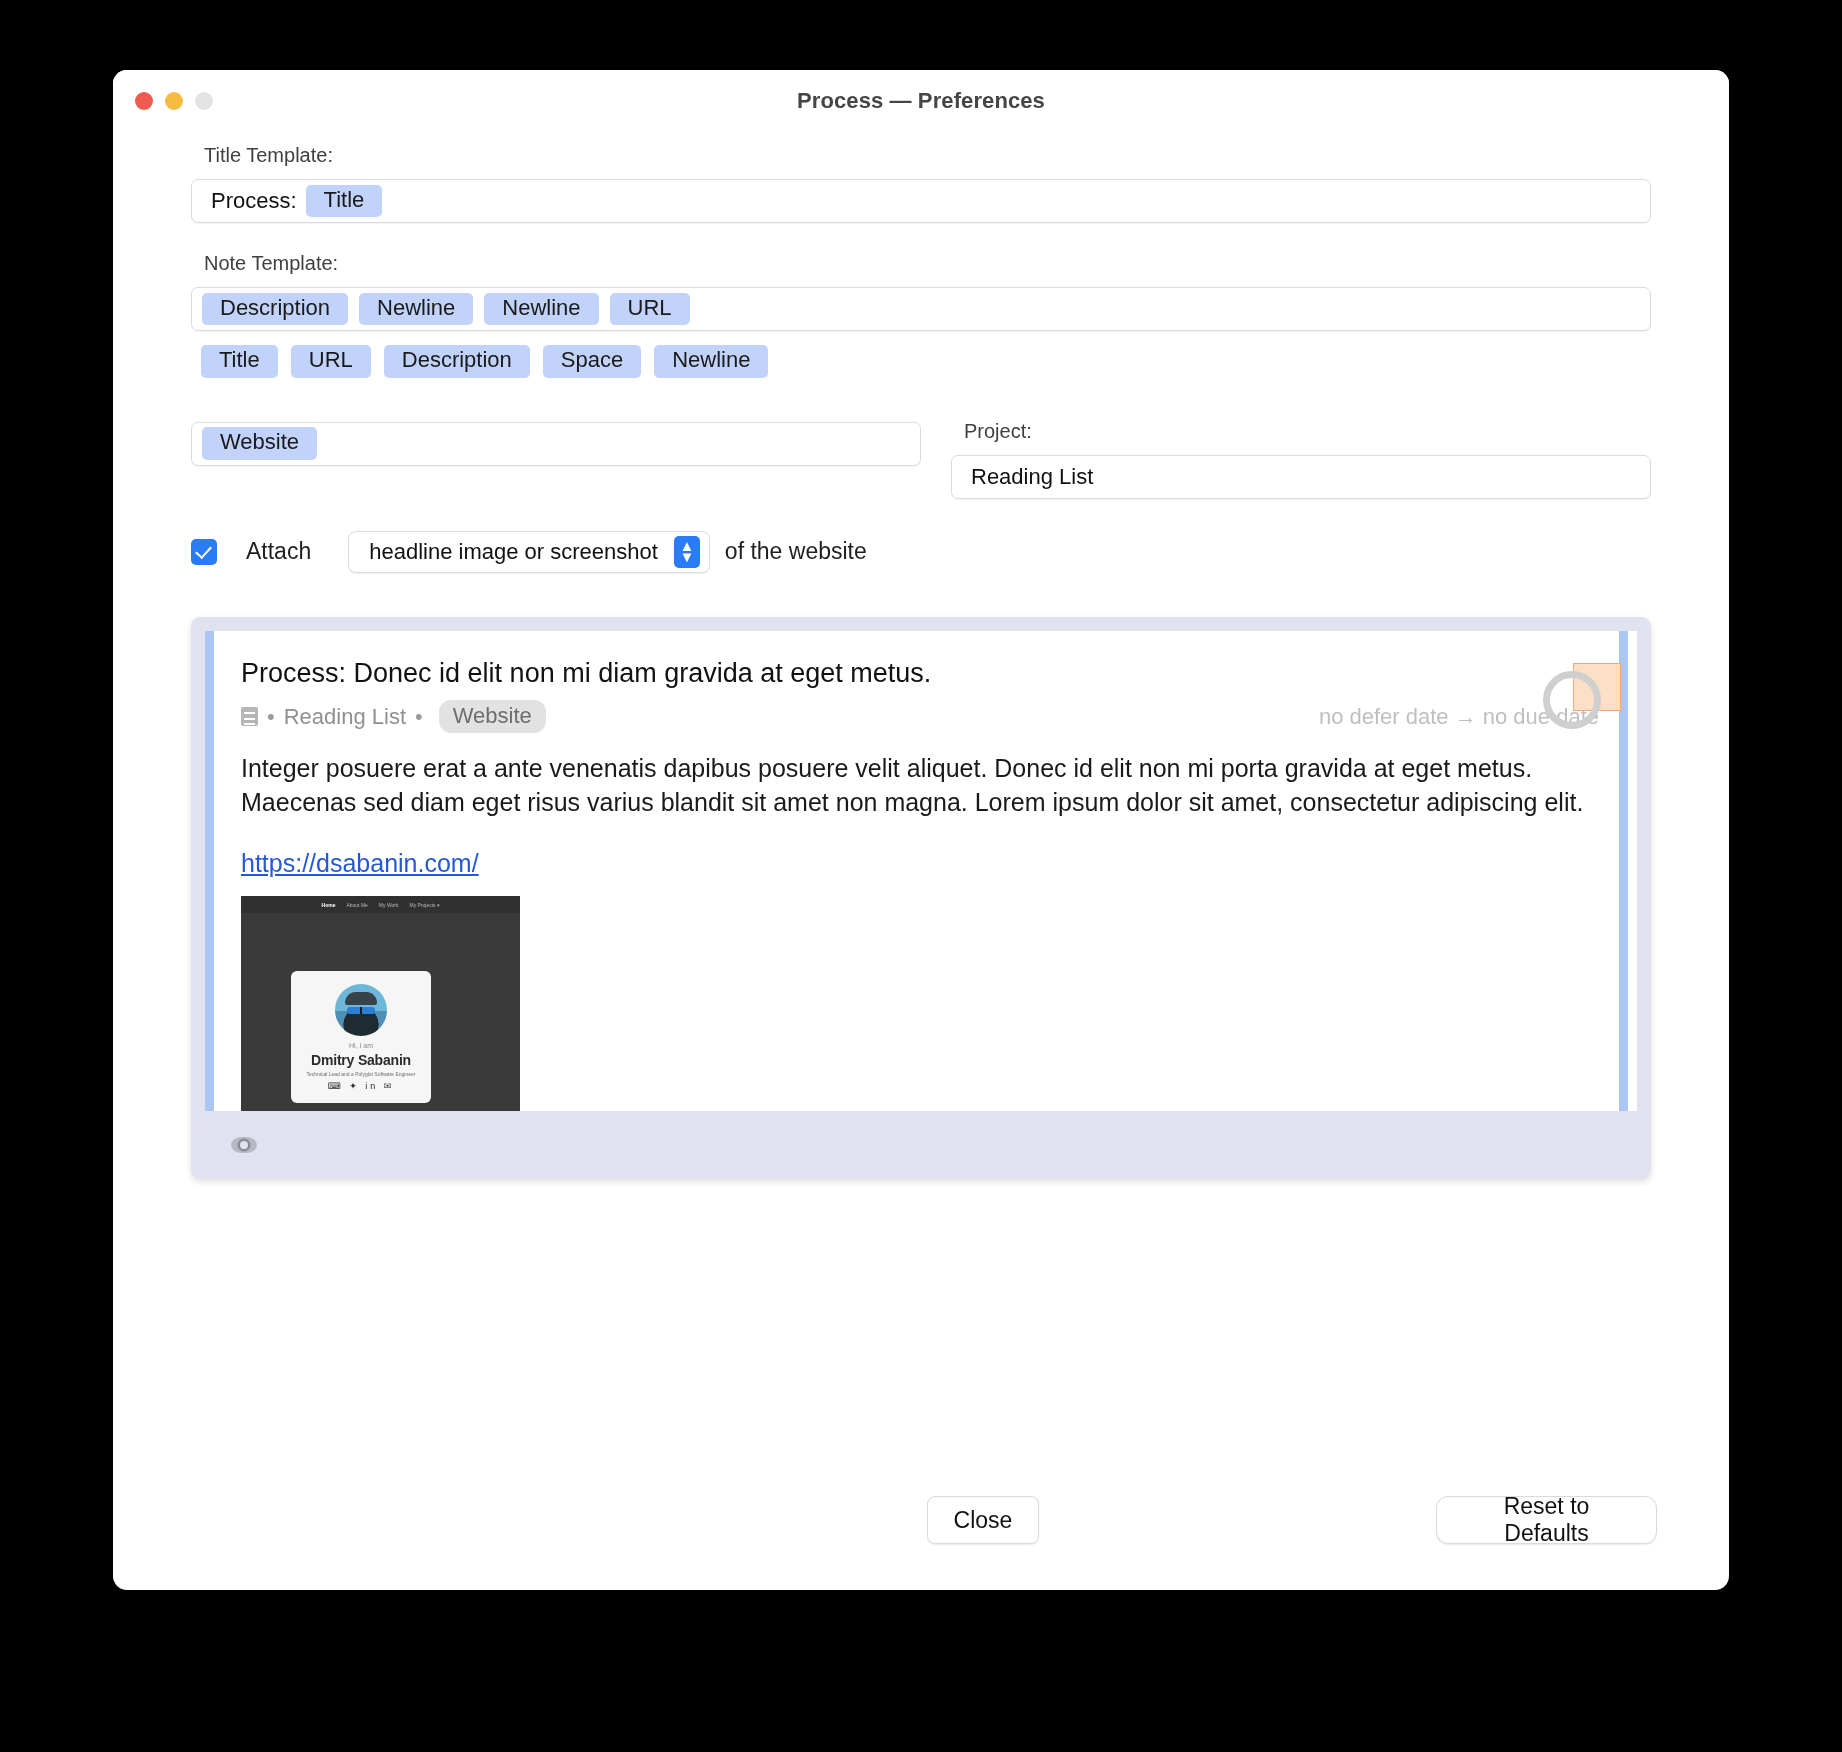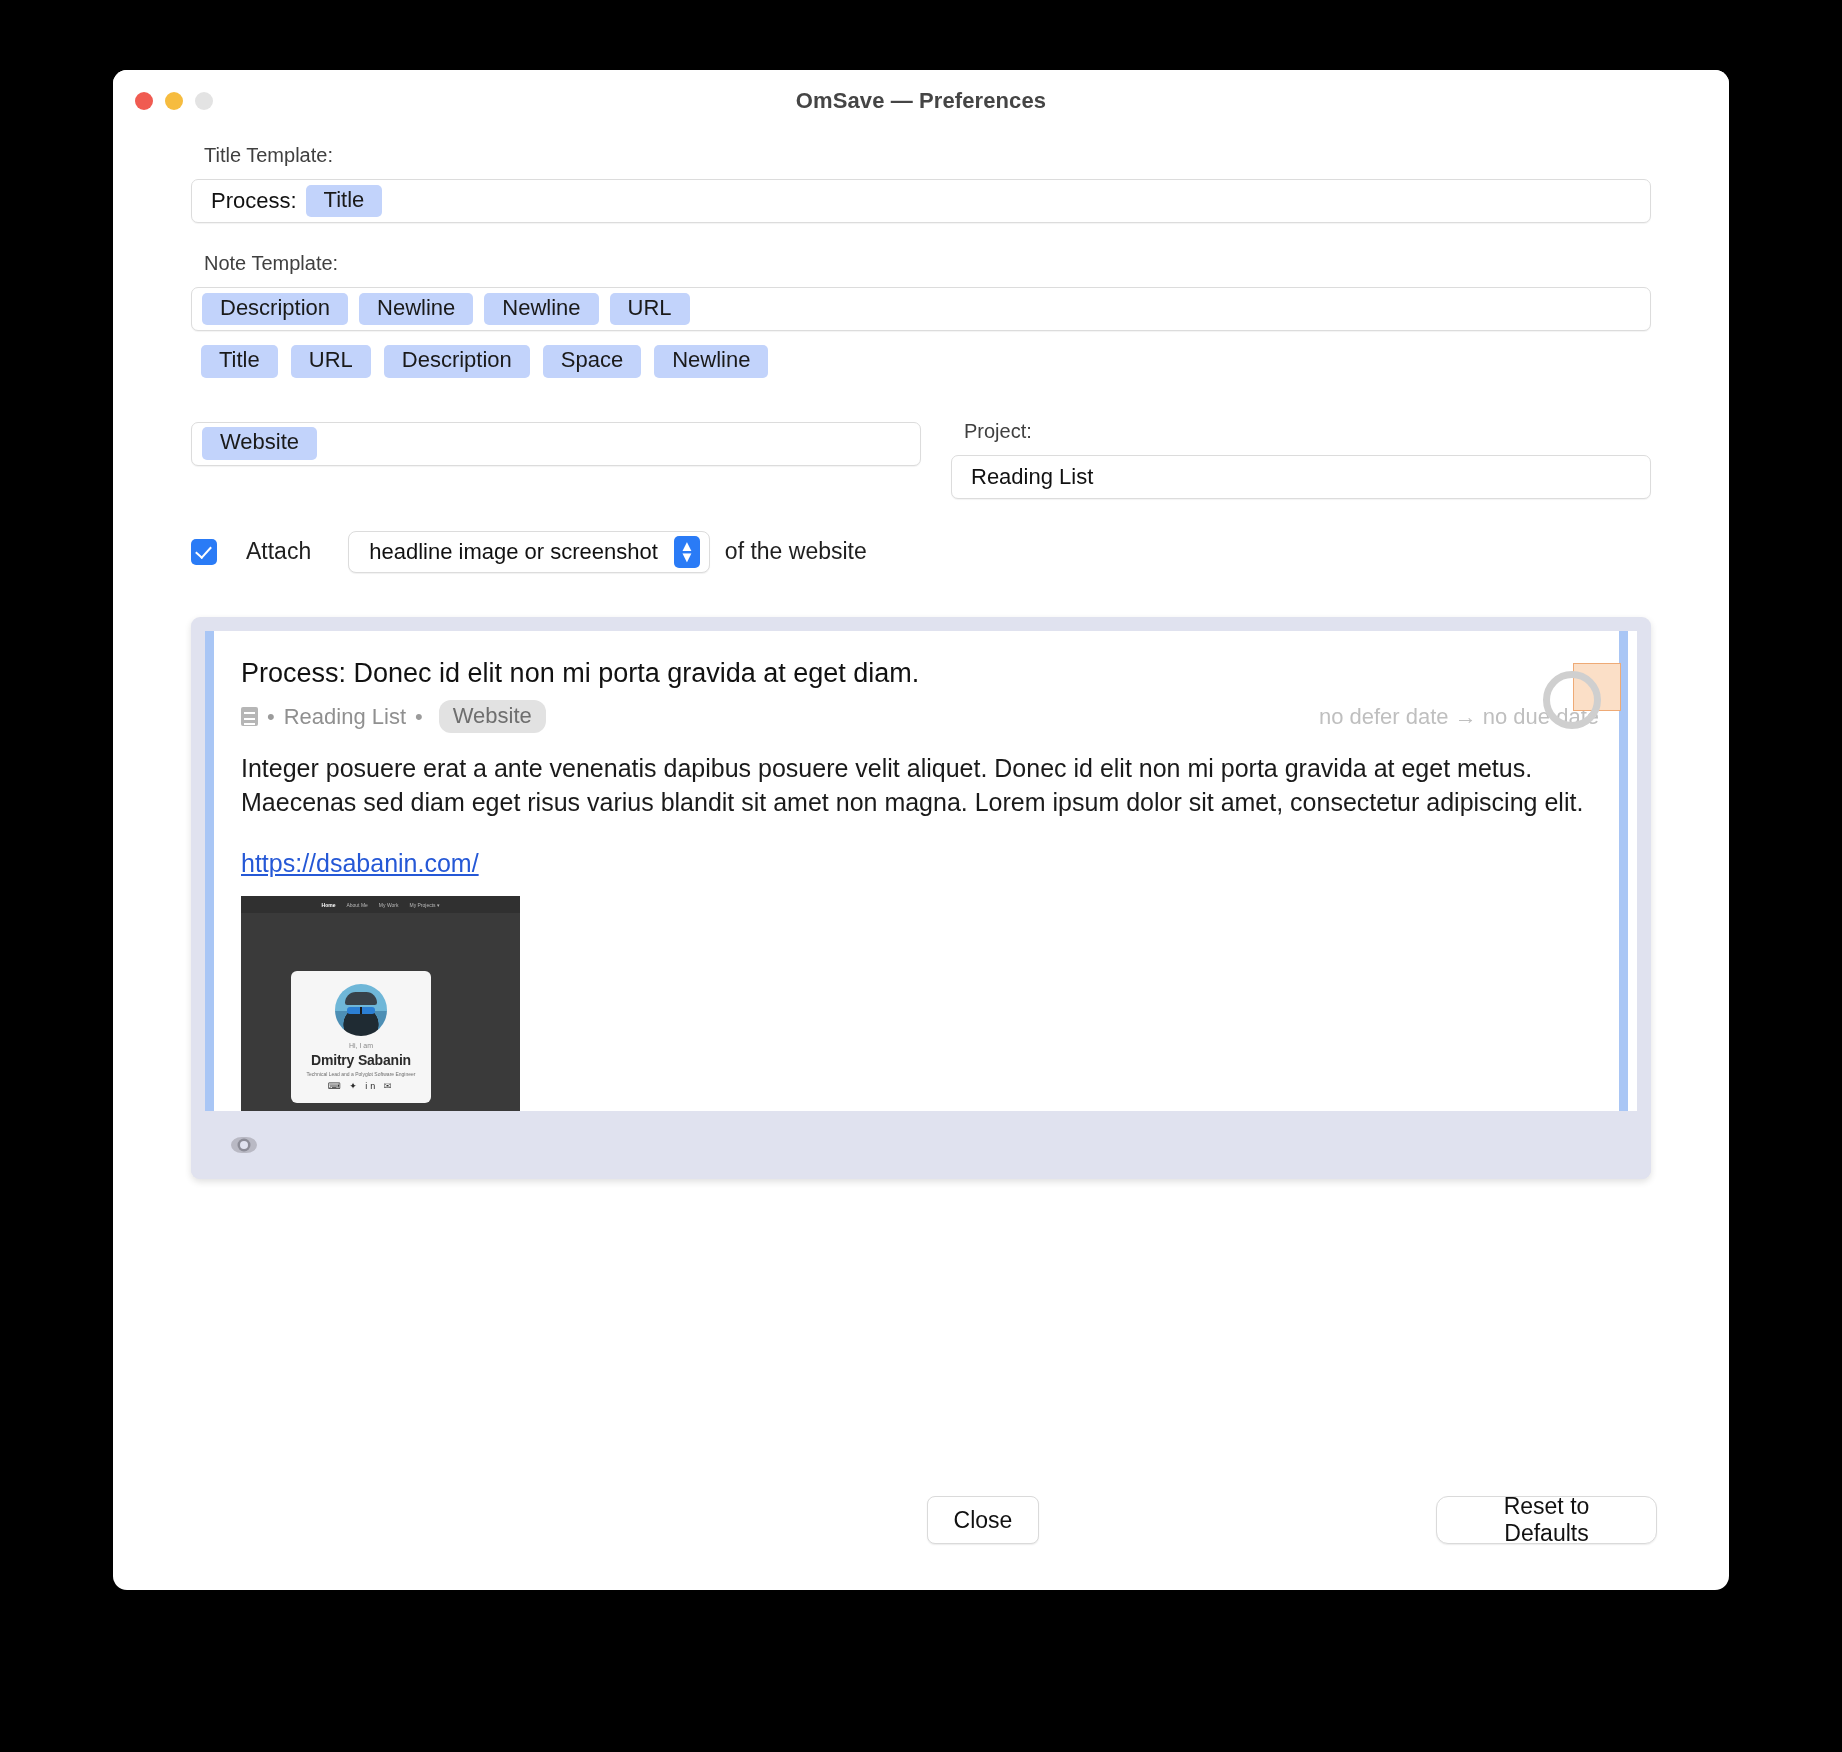--- a/index.html
+++ b/index.html
@@ -441,21 +441,21 @@
 <body>
 
 <div class="window">
 
   <div class="titlebar">
     <div class="traffic">
       <div class="dot red"></div>
       <div class="dot yellow"></div>
       <div class="dot grey"></div>
     </div>
-    <div class="win-title">OmSave — Preferences</div>
+    <div class="win-title">Process — Preferences</div>
   </div>
 
   <div class="content">
 
     <div class="field-label">Title Template:</div>
     <div class="token-well">
       <span class="plain">Process:</span>
       <span class="token">Title</span>
     </div>
 
@@ -501,21 +501,21 @@
       </div>
       <div class="attach-text" style="margin-left:0;">of the website</div>
     </div>
 
     <div class="preview-outer">
       <div class="preview-card">
         <div class="sel-bar left"></div>
         <div class="sel-bar right"></div>
 
         <div class="note-body">
-          <div class="note-title">Process: Donec id elit non mi porta gravida at eget diam.</div>
+          <div class="note-title">Process: Donec id elit non mi diam gravida at eget metus.</div>
 
           <div class="meta-row">
             <span class="list-icon"></span>
             <span class="meta-sep">•</span>
             <span class="meta-text">Reading List</span>
             <span class="meta-sep">•</span>
             <span class="meta-tag">Website</span>
             <span class="dates">no defer date → no due date</span>
           </div>
 

